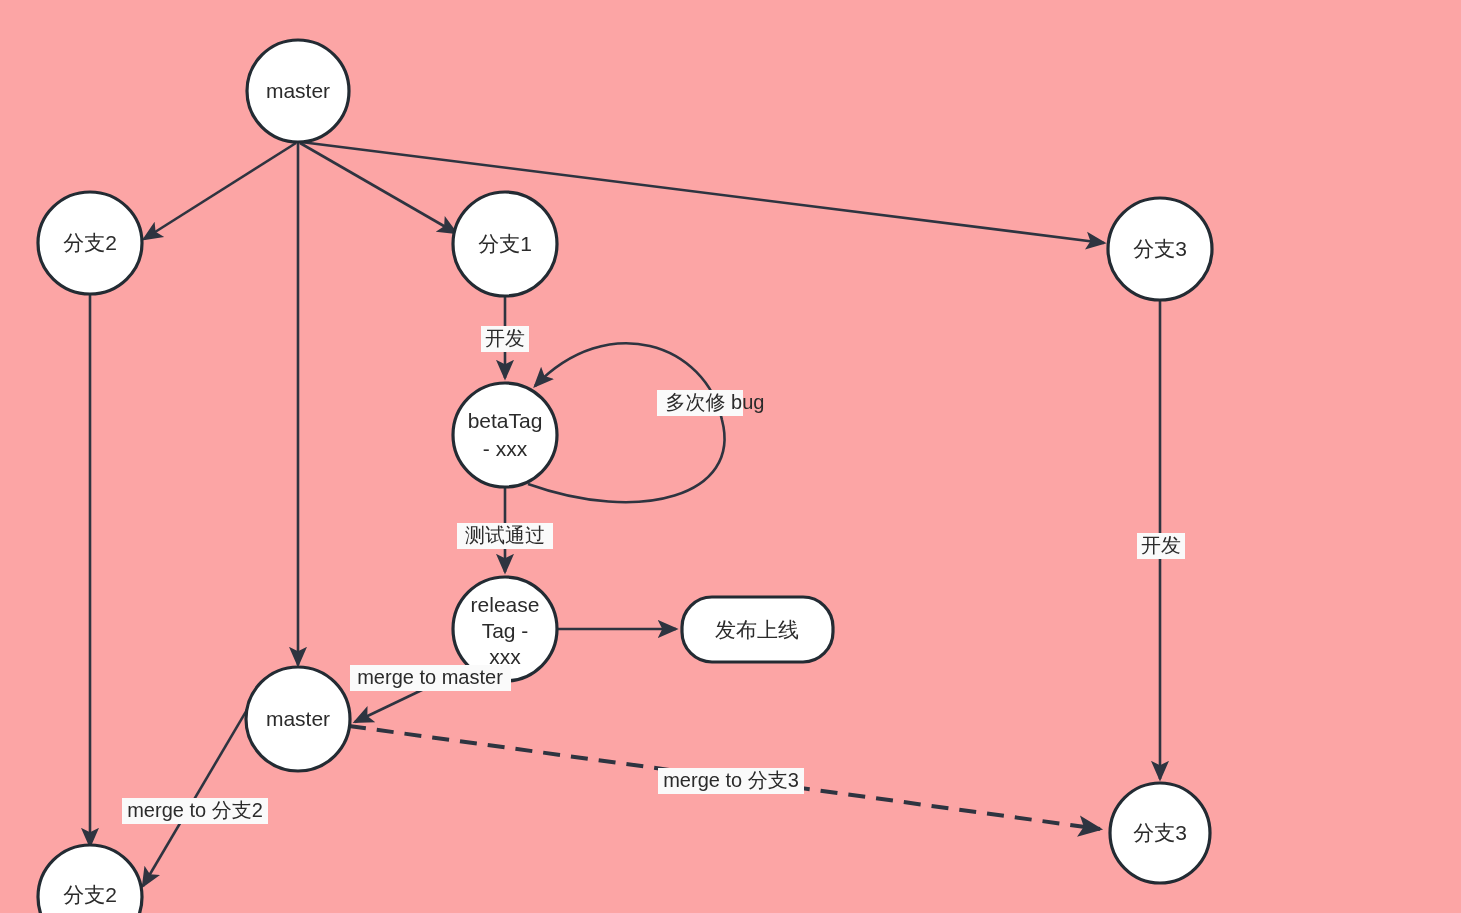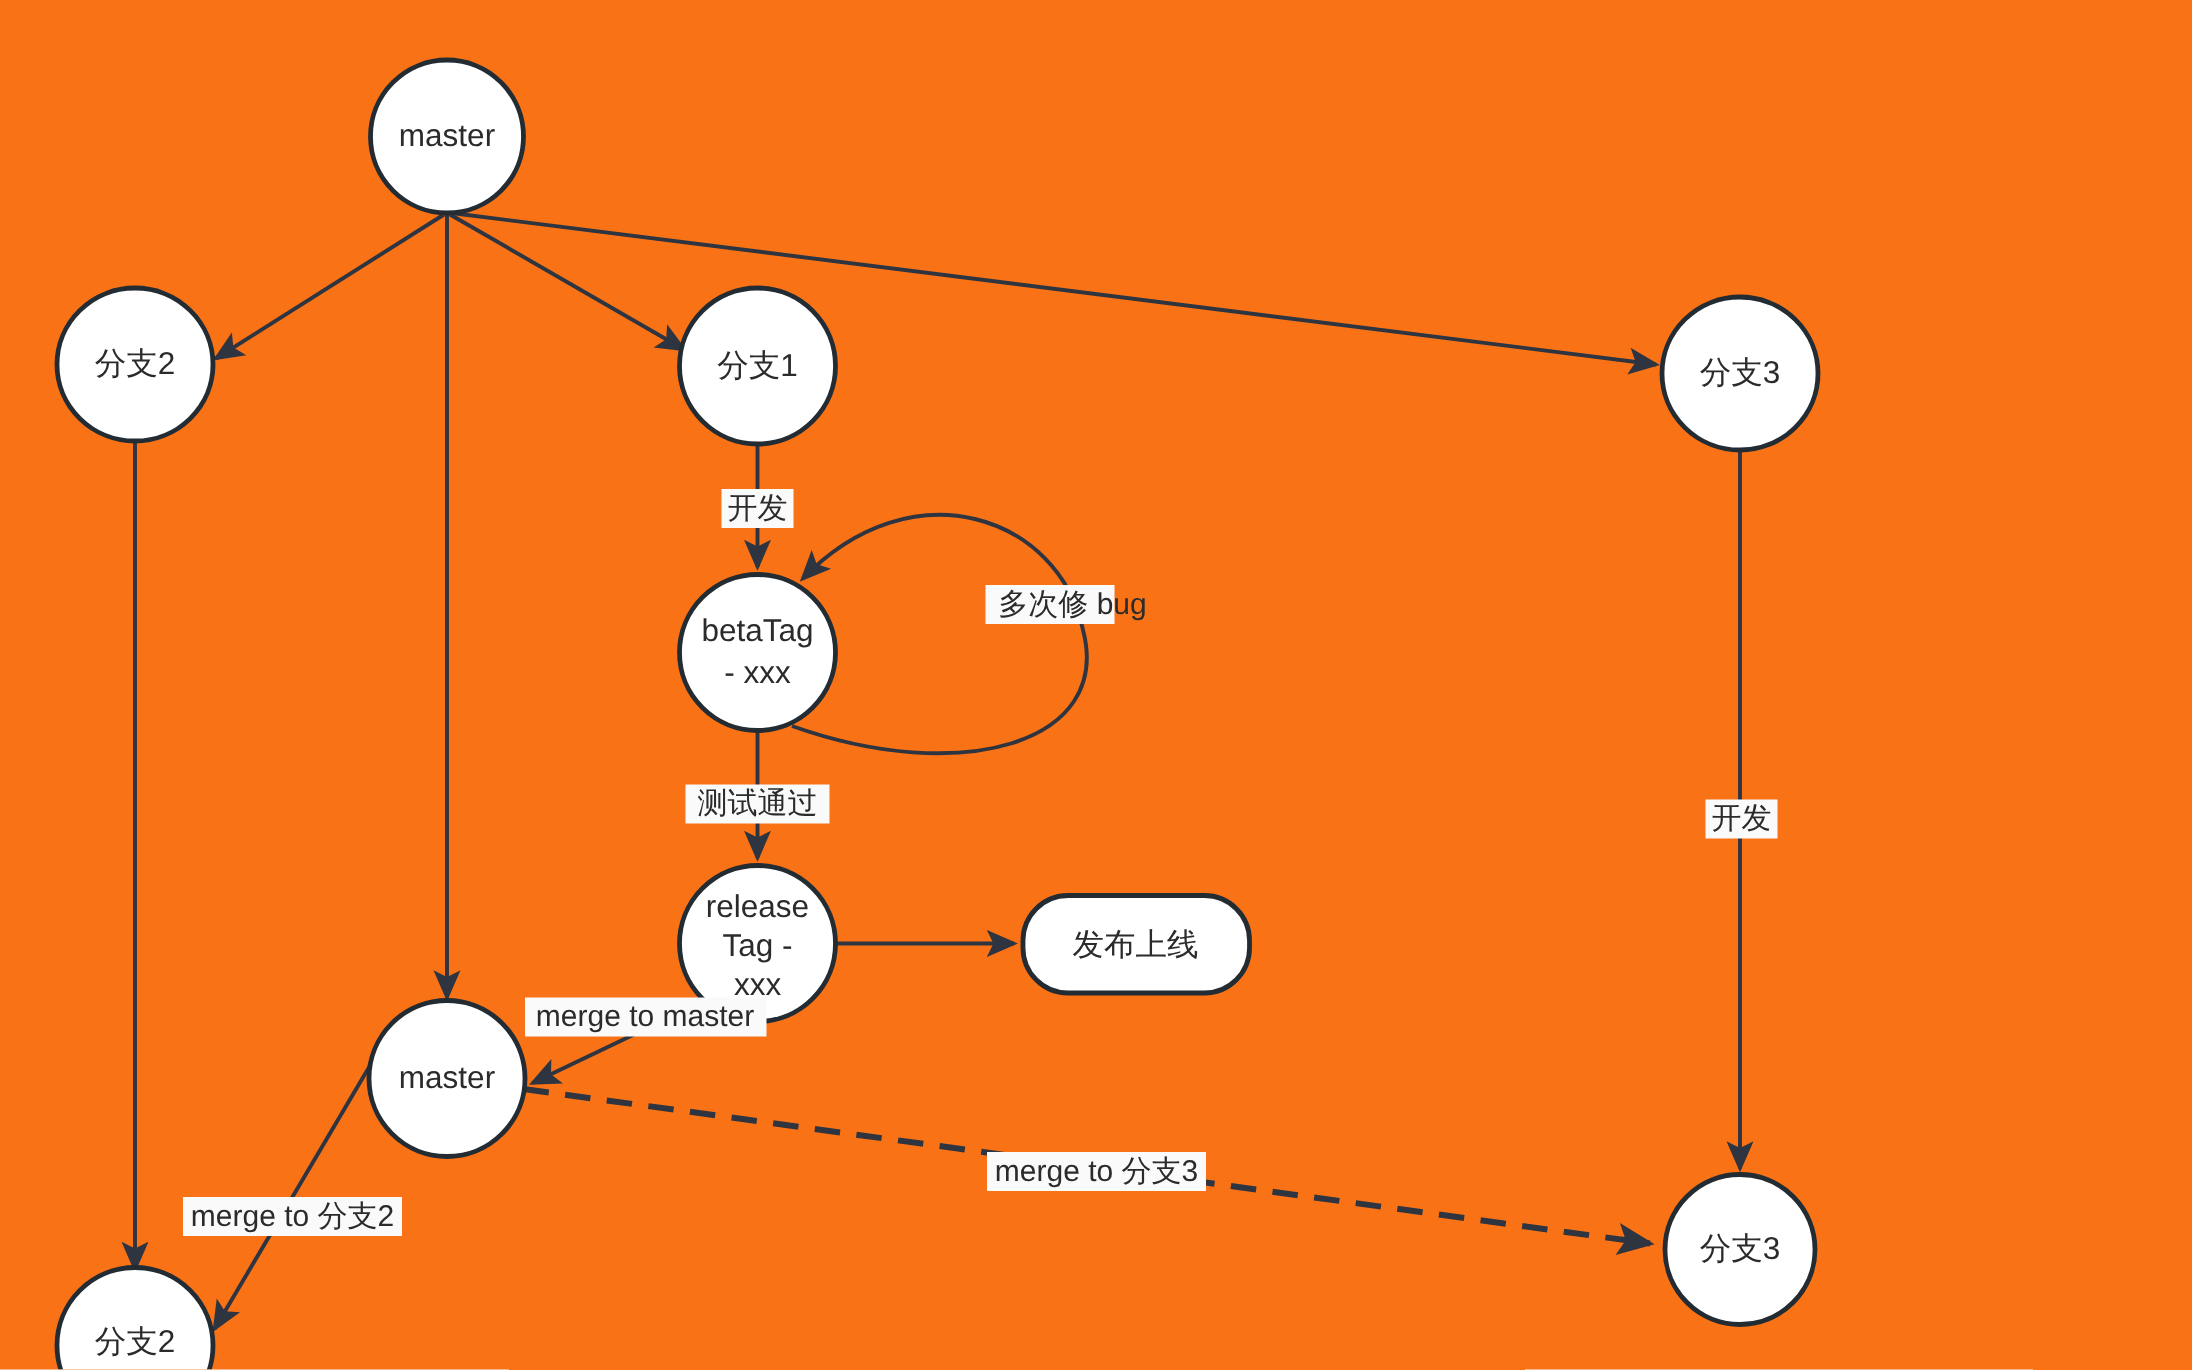--- a/index.html
+++ b/index.html
@@ -8,21 +8,21 @@
     padding: 0;
     background: #efefef;
   }
   body {
     font-family: "Liberation Sans", "DejaVu Sans", sans-serif;
   }
   #diagram-root {
     position: relative;
     width: 1461px;
     height: 913px;
-    background: #f97316;
+    background: #fca5a5;
     overflow: hidden;
   }
   svg#flow-svg {
     position: absolute;
     top: 0;
     left: 0;
     width: 1461px;
     height: 913px;
     display: block;
   }

